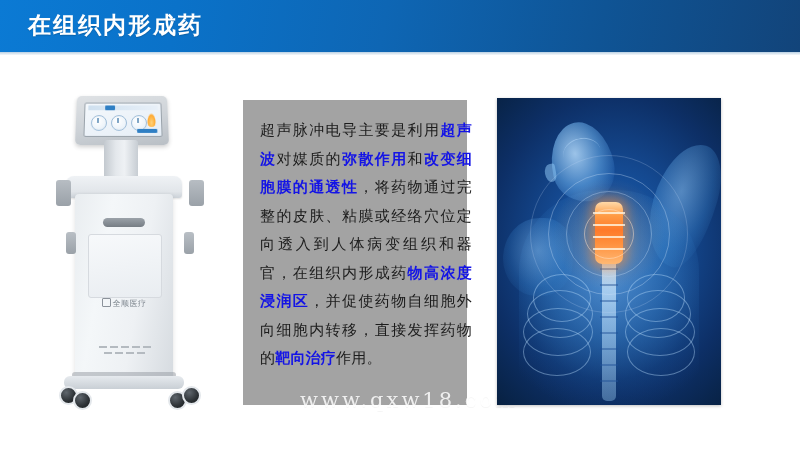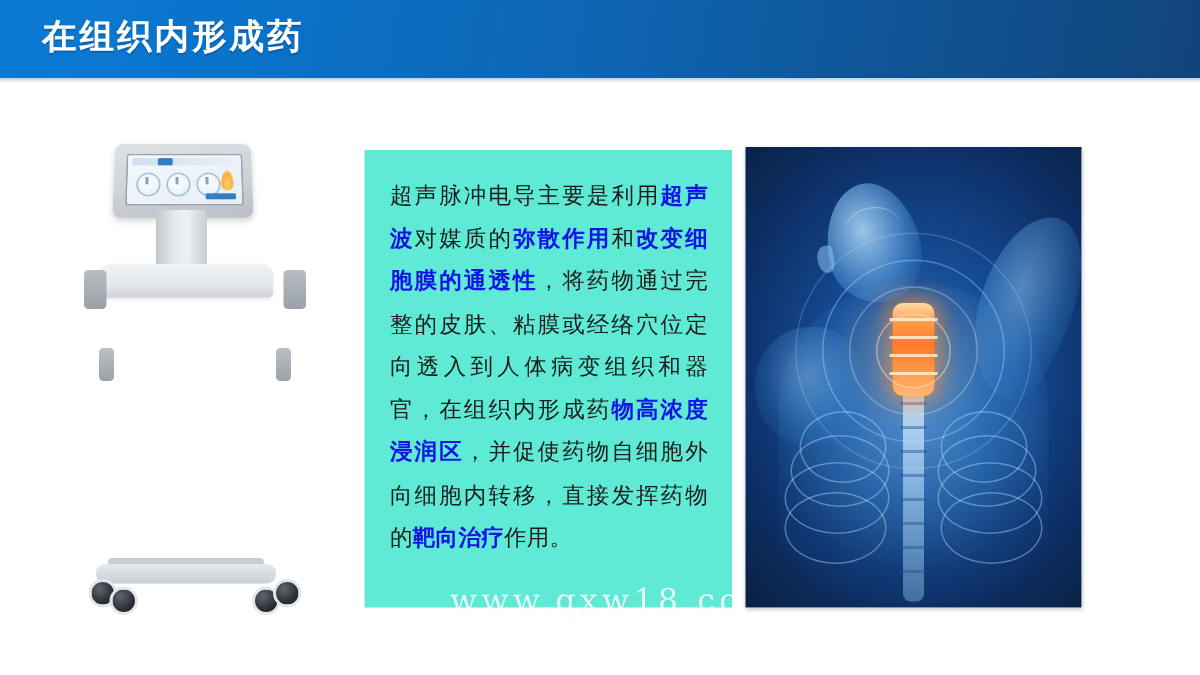--- a/index.html
+++ b/index.html
@@ -126,22 +126,22 @@
     background:radial-gradient(circle at 35% 30%,#5f666d 0%,#2c3135 60%,#16191c 100%);
     border:2px solid #e3e7eb;
   }
   .dev-caster.c1{left:17px;top:304px;}
   .dev-caster.c2{left:31px;top:309px;}
   .dev-caster.c3{right:31px;top:309px;}
   .dev-caster.c4{right:17px;top:304px;}
 
   
   .text-panel{
-    position:absolute;left:243px;top:100px;width:245px;height:305px;
-    background:#5eead4;
+    position:absolute;left:243px;top:100px;width:224px;height:305px;
+    background:#a3a3a3;
   }
   .body-text{
     position:absolute;left:17px;top:16px;width:212px;
     font-family:"DejaVu Sans","Liberation Sans",sans-serif;
     font-size:15px;line-height:28.5px;color:#1c1c1c;
     text-align:justify;text-justify:inter-ideograph;
     letter-spacing:.2px;
   }
   .hl{color:#1414e6;font-weight:bold;}
 
@@ -254,20 +254,38 @@
       <div class="scr-flame"></div>
       <div class="scr-btn"></div>
     </div>
   </div>
 
   <div class="dev-neck"></div>
   <div class="dev-shoulder"></div>
   <div class="dev-arm l"></div>
   <div class="dev-arm r"></div>
 
+  <div class="dev-body">
+    <div class="dev-handle"></div>
+    <div class="dev-panel"></div>
+    <div class="dev-logo">
+      <span class="mark"></span><span>全顺医疗</span>
+    </div>
+    <div class="dev-vents">
+      <i style="left:0px;top:0"></i>
+        <i style="left:11px;top:0"></i>
+        <i style="left:22px;top:0"></i>
+        <i style="left:33px;top:0"></i>
+        <i style="left:44px;top:0"></i>
+      <i style="left:5px;top:6px"></i>
+        <i style="left:16px;top:6px"></i>
+        <i style="left:27px;top:6px"></i>
+        <i style="left:38px;top:6px"></i>
+    </div>
+  </div>
 
   <div class="dev-sidebtn l"></div>
   <div class="dev-sidebtn r"></div>
 
   <div class="dev-baseshadow"></div>
   <div class="dev-base"></div>
   <div class="dev-caster c1"></div>
   <div class="dev-caster c2"></div>
   <div class="dev-caster c3"></div>
   <div class="dev-caster c4"></div>

